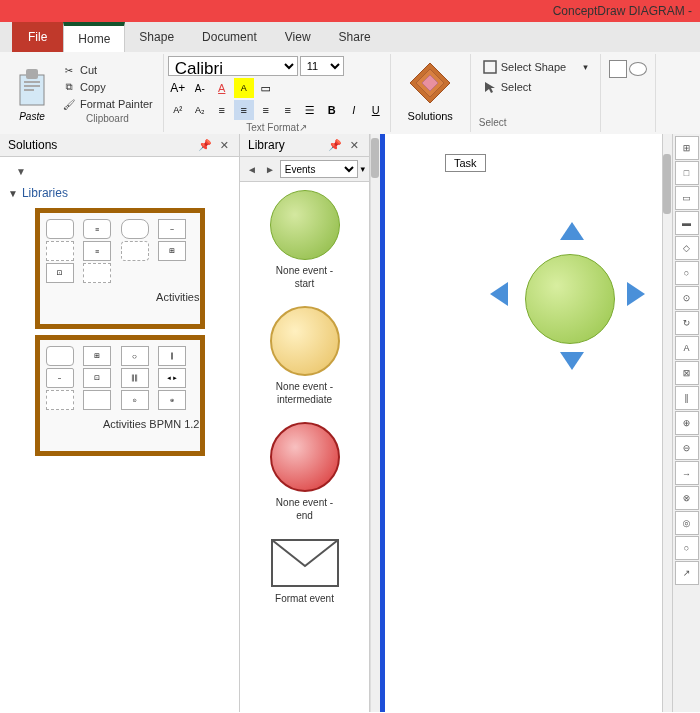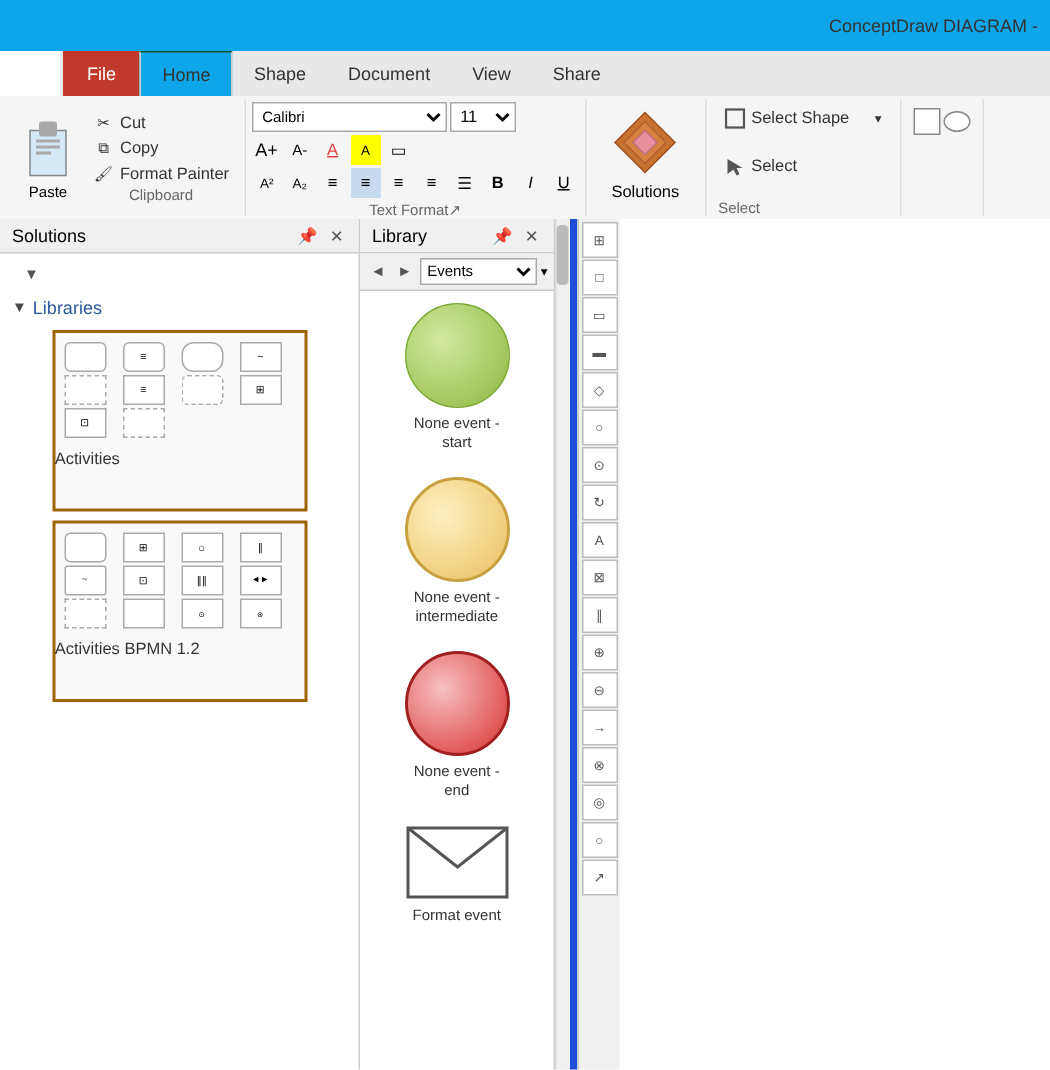--- a/index.html
+++ b/index.html
@@ -1,57 +1,56 @@
 <!DOCTYPE html>
 <html><head>
   <meta charset="utf-8">
   <style>
     * { margin: 0; padding: 0; box-sizing: border-box; }
     body { font-family: 'Segoe UI', Arial, sans-serif; font-size: 12px; background: #fff; overflow: hidden; width: 700px; height: 713px; }
 
     
     .title-bar {
-      background: #0ea5e9;
-      height: 34px;
+      background: #ef4444;
+      height: 22px;
       display: flex;
       align-items: center;
       justify-content: flex-end;
       padding-right: 8px;
       font-size: 12px;
       color: #333;
     }
 
     
     .tab-bar {
       display: flex;
       align-items: flex-end;
       background: #e8e8e8;
       height: 30px;
-      padding-left: 2px;
-      margin-left: 40px;
+      padding-left: 12px;
     }
     .tab-file {
       background: #c0392b;
       color: #fff;
       padding: 5px 16px;
       font-size: 12px;
       cursor: pointer;
       height: 30px;
       display: flex;
       align-items: center;
     }
     .tab-item {
       padding: 5px 14px;
       font-size: 12px;
       cursor: pointer;
-      background: #0ea5e9;
+      background: #ffffff;
       height: 30px;
       display: flex;
       align-items: center;
-      border-top: 1px solid #14532d;
+      border-top: 4px solid #14532d;
       border-left: 1px solid #ccc;
       border-right: 1px solid #ccc;
       color: #333;
     }
     .tab-item.inactive {
       background: #e8e8e8;
       border-top: none;
       border-left: none;
       border-right: none;
     }
@@ -113,21 +112,21 @@
       gap: 2px;
       min-width: 180px;
     }
     .font-row {
       display: flex;
       align-items: center;
       gap: 2px;
     }
     .font-select {
       border: 1px solid #aaa;
-      font-size: 10px;
+      font-size: 17px;
       padding: 1px 2px;
       width: 130px;
       height: 20px;
       background: #fff;
     }
     .font-size-select {
       border: 1px solid #aaa;
       font-size: 11px;
       padding: 1px 2px;
       width: 44px;
@@ -159,21 +158,21 @@
       cursor: pointer;
       min-width: 80px;
     }
 
     
     .select-group {
       display: flex;
       flex-direction: column;
       padding: 4px 8px;
       border-right: 1px solid #ddd;
-      gap: 14px;
+      gap: 2px;
       min-width: 130px;
     }
     .select-btn {
       display: flex;
       align-items: center;
       gap: 4px;
       font-size: 11px;
       cursor: pointer;
       padding: 2px 4px;
       color: #333;
@@ -265,25 +264,25 @@
       color: #2a5a9e;
       font-weight: 500;
       cursor: pointer;
       padding: 2px 0;
     }
 
     .library-thumb {
       width: 170px;
       height: 121px;
       background: #f9f9f9;
-      border: 2px solid #a16207;
+      border: 5px solid #a16207;
       margin: 6px auto;
       display: flex;
       flex-direction: column;
-      align-items: flex-start;
+      align-items: flex-end;
       cursor: pointer;
       position: relative;
     }
     .library-thumb-grid {
       display: grid;
       grid-template-columns: repeat(4, 1fr);
       gap: 2px;
       padding: 6px;
       width: 100%;
     }
@@ -556,21 +555,21 @@
       <div style="display:flex;align-items:flex-end;justify-content:center;margin-bottom:2px;">
 
         <svg width="36" height="44">
           <rect x="6" y="10" width="24" height="30" fill="#d4e8f5" stroke="#888" stroke-width="1"></rect>
           <rect x="12" y="4" width="12" height="10" fill="#aaa" rx="2"></rect>
           <rect x="10" y="16" width="16" height="2" fill="#aaa"></rect>
           <rect x="10" y="20" width="16" height="2" fill="#aaa"></rect>
           <rect x="10" y="24" width="10" height="2" fill="#aaa"></rect>
         </svg>
       </div>
-      <span style="font-size:10px;">Paste</span>
+      <span style="font-size:10px;font-style:italic;">Paste</span>
     </div>
     <div class="clipboard-sub">
       <div class="clipboard-btn">
         <span class="small-icon">✂</span>
         <span>Cut</span>
       </div>
       <div class="clipboard-btn">
         <span class="small-icon">⧉</span>
         <span>Copy</span>
       </div>
@@ -754,20 +753,34 @@
           </div>
           <div class="shape-label">Format event</div>
         </div>
       </div>
     </div>
     <div class="lib-scrollbar">
       <div class="lib-scroll-thumb"></div>
     </div>
   </div>
 
+  <div class="canvas-area">
+
+    <div class="canvas-task-label">Task</div>
+
+    <div class="arrow-up"></div>
+    <div class="arrow-left"></div>
+    <div class="canvas-main-circle"></div>
+    <div class="arrow-right"></div>
+    <div class="arrow-down"></div>
+
+    <div class="scrollbar-vertical">
+      <div class="scrollbar-thumb"></div>
+    </div>
+  </div>
 
   <div class="right-toolbar">
     <div class="rt-btn">⊞</div>
     <div class="rt-btn">□</div>
     <div class="rt-btn">▭</div>
     <div class="rt-btn">▬</div>
     <div class="rt-btn">◇</div>
     <div class="rt-btn">○</div>
     <div class="rt-btn">⊙</div>
     <div class="rt-btn">↻</div>

